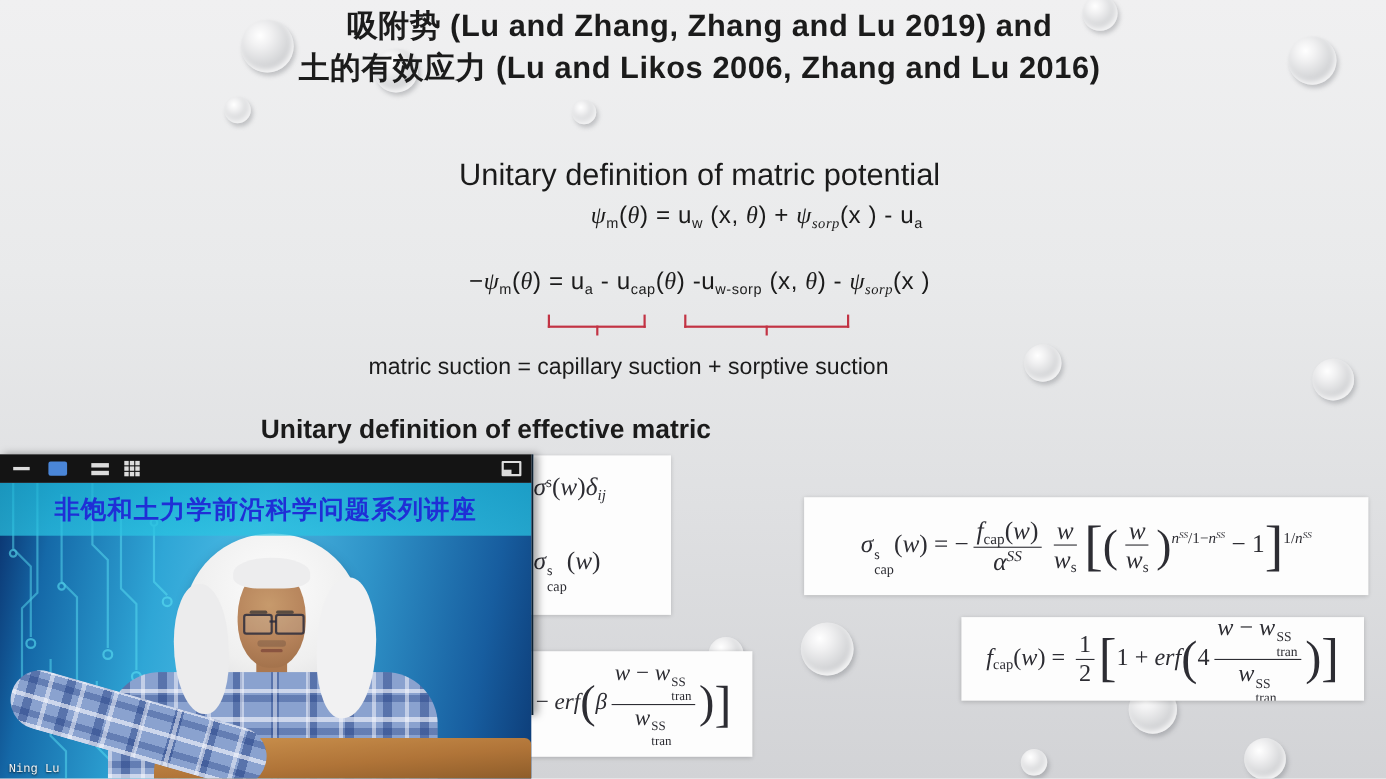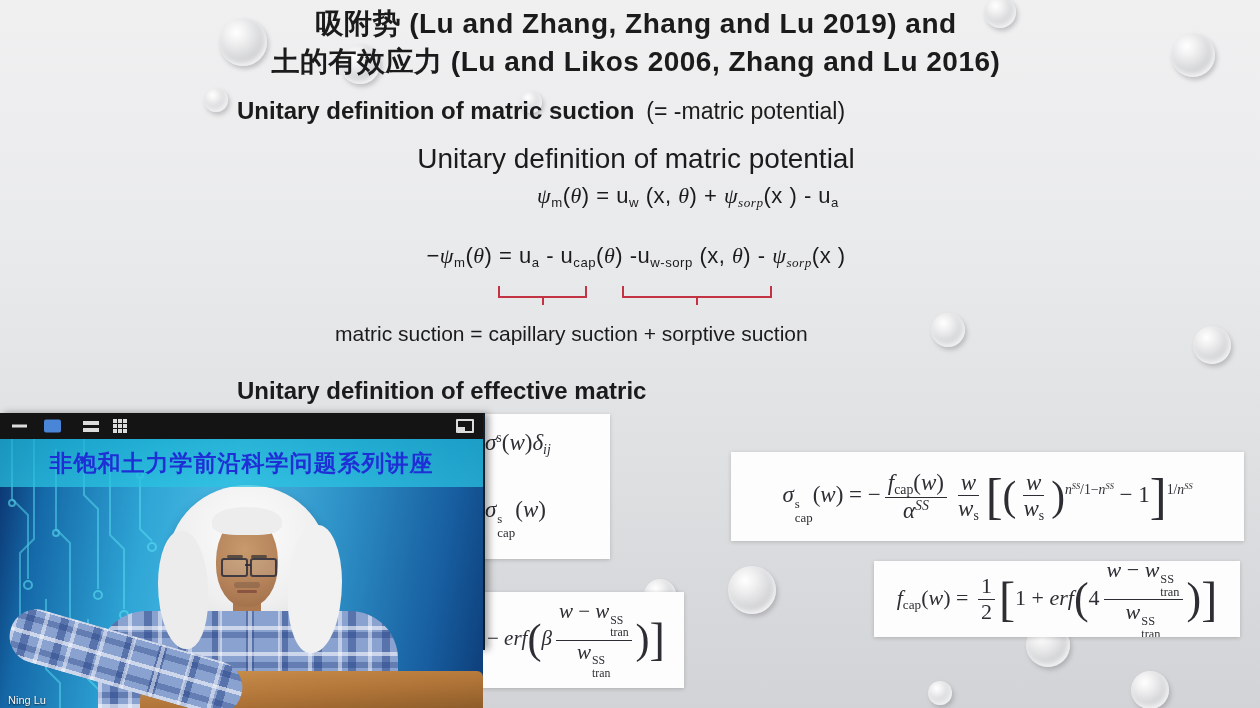--- a/index.html
+++ b/index.html
@@ -82,21 +82,21 @@
   .plaid{background-color:#8aa2cf;
     background-image:
       repeating-linear-gradient(0deg,rgba(250,250,255,.6) 0 4px,transparent 4px 26px),
       repeating-linear-gradient(90deg,rgba(250,250,255,.5) 0 4px,transparent 4px 30px),
       repeating-linear-gradient(90deg,rgba(28,58,128,.45) 12px 20px,transparent 20px 46px),
       repeating-linear-gradient(0deg,rgba(28,58,128,.35) 10px 16px,transparent 16px 40px);}
   .shirt{position:absolute;left:98px;top:172px;width:300px;height:97px;border-radius:48px 48px 0 0;z-index:3;}
   .guitar{position:absolute;left:140px;top:232px;width:343px;height:40px;z-index:5;
     background:linear-gradient(175deg,#cc934f 0%,#b07438 55%,#8a5a28 100%);border-radius:30px 6px 0 0;}
   .arm{position:absolute;left:6px;top:196px;width:240px;height:54px;border-radius:28px;transform:rotate(16deg);z-index:6;}
-  .nametag{position:absolute;left:8px;bottom:2px;z-index:8;color:#f6f6f6;font-size:11px;text-shadow:0 1px 2px rgba(0,0,0,.8);}
+  .nametag{position:absolute;left:8px;bottom:2px;z-index:8;color:#f6f6f6;font-size:11px;text-shadow:0 1px 2px rgba(0,0,0,.8);font-family:Liberation Mono, monospace;}
 </style>
 </head>
 <body>
 
 <div id="stage">
 
   <div class="bubble" style="left:219px;top:18px;width:48px;height:48px;"></div>
   <div class="bubble" style="left:340px;top:44px;width:40px;height:40px;"></div>
   <div class="bubble" style="left:204px;top:88px;width:24px;height:24px;"></div>
   <div class="bubble" style="left:520px;top:91px;width:22px;height:22px;"></div>
@@ -106,23 +106,20 @@
   <div class="bubble" style="left:1193px;top:326px;width:38px;height:38px;"></div>
   <div class="bubble" style="left:644px;top:579px;width:32px;height:32px;"></div>
   <div class="bubble" style="left:728px;top:566px;width:48px;height:48px;"></div>
   <div class="bubble" style="left:1026px;top:623px;width:44px;height:44px;"></div>
   <div class="bubble" style="left:1131px;top:671px;width:38px;height:38px;"></div>
   <div class="bubble" style="left:928px;top:681px;width:24px;height:24px;"></div>
 
   <div class="t-center title" style="top:5px;">吸附势 (Lu and Zhang, Zhang and Lu 2019) and</div>
   <div class="t-center title" style="top:43px;">土的有效应力 (Lu and Likos 2006, Zhang and Lu 2016)</div>
 
-  <div style="position:absolute;left:237px;top:97px;">
-    <span class="h-bold">Unitary definition of matric suction</span><span class="h-note">(= -matric potential)</span>
-  </div>
 
   <div class="t-center sub-h" style="top:143px;">Unitary definition of matric potential</div>
 
   <div class="t-center eq-slide" style="top:183px;padding-left:52px;"><span class="it">ψ</span><span class="sb">m</span><span>(</span><span class="it">θ</span><span>) = u</span><span class="sb">w</span><span> (x, </span><span class="it">θ</span><span>)  +  </span><span class="it">ψ</span><span class="sb"><span class="it">sorp</span></span><span>(x ) - u</span><span class="sb">a</span></div>
 
   <div class="t-center eq-slide" style="top:243px;"><span>−</span><span class="it">ψ</span><span class="sb">m</span><span>(</span><span class="it">θ</span><span>) = u</span><span class="sb">a</span><span>  - u</span><span class="sb">cap</span><span>(</span><span class="it">θ</span><span>) -u</span><span class="sb">w-sorp</span><span> (x, </span><span class="it">θ</span><span>) - </span><span class="it">ψ</span><span class="sb"><span class="it">sorp</span></span><span>(x )</span></div>
 
   <div class="ubrace" style="left:498px;top:286px;width:85px;"></div>
   <div class="ubrace" style="left:622px;top:286px;width:146px;"></div>
 

